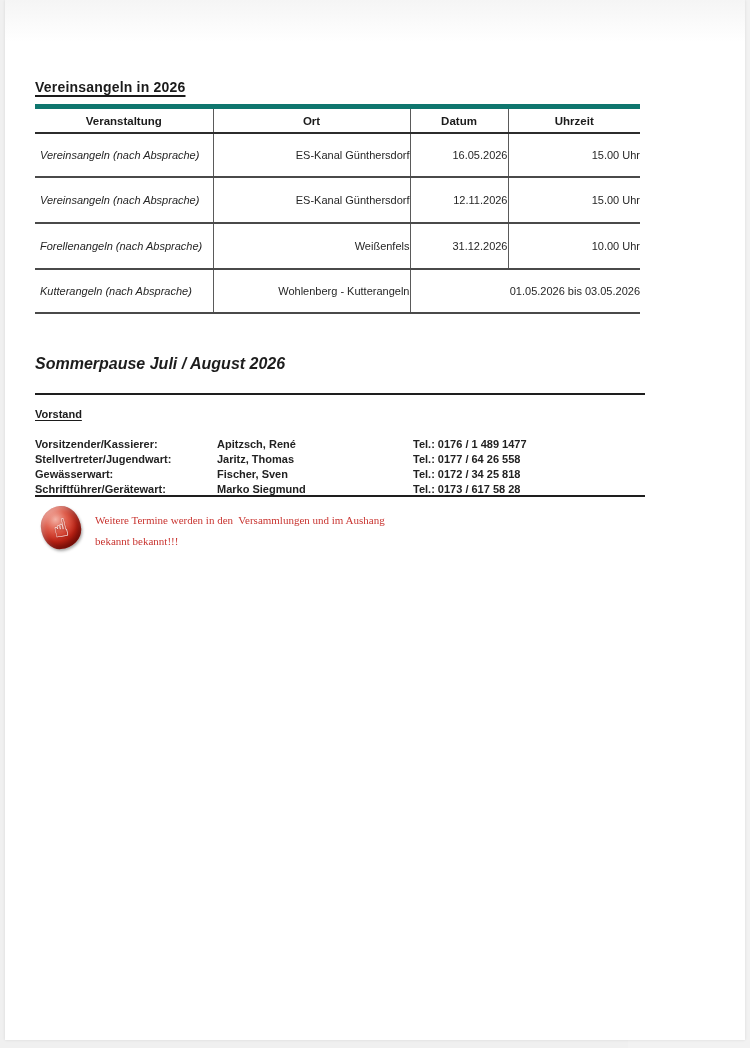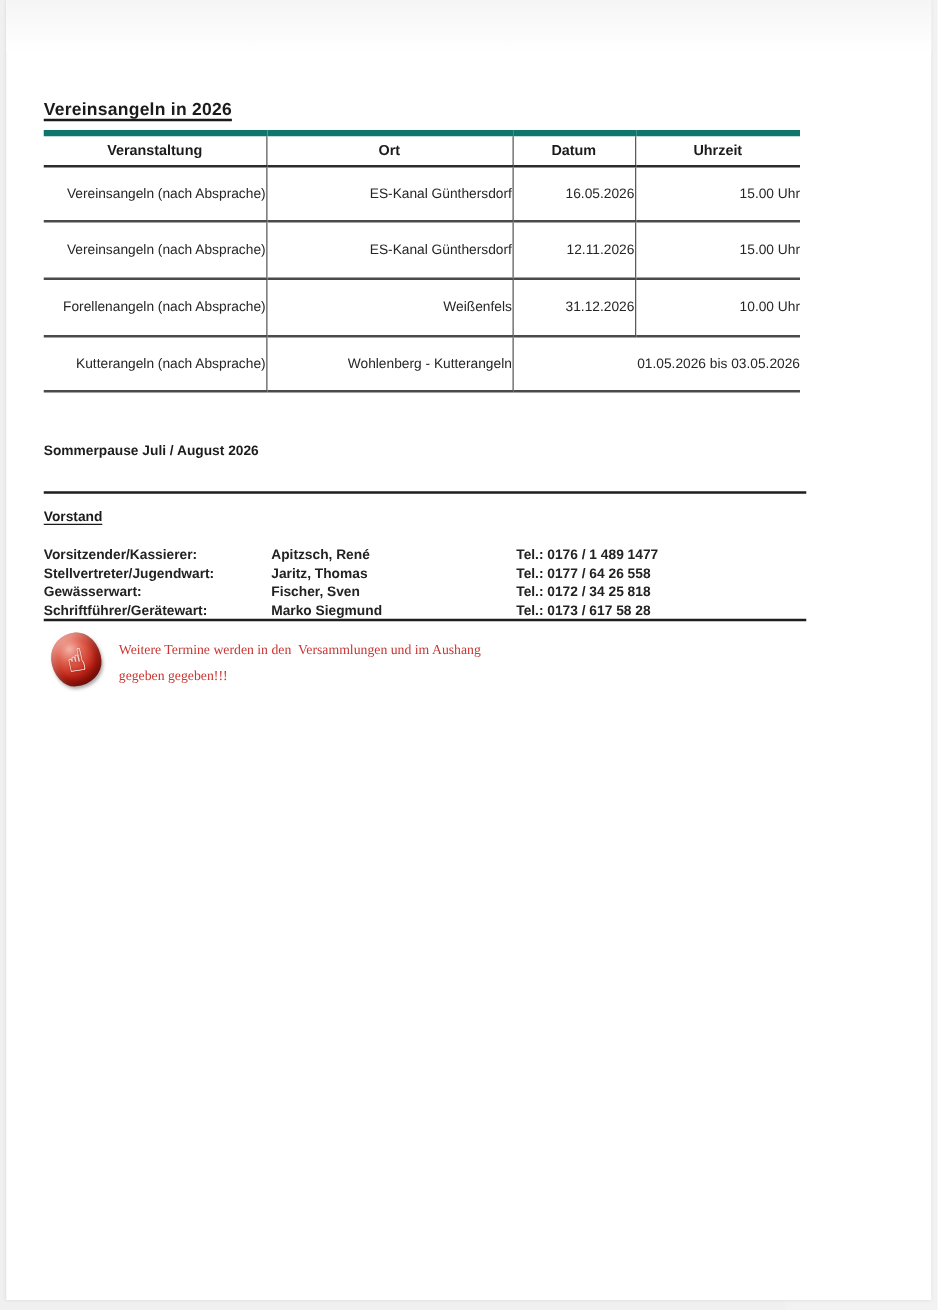--- a/index.html
+++ b/index.html
@@ -51,29 +51,29 @@
     border-bottom: 2px solid #2c2c2c;
     color: #1b1b1b;
     padding: 0;
   }
   table.schedule td {
     font-size: 11px; text-align: right; vertical-align: middle;
     border-bottom: 2px solid #4a4a4a;
     color: #262626;
     padding: 0;
   }
-  table.schedule td.first { text-align: right; padding-left: 5px; }
+  table.schedule td.first { text-align: left; padding-left: 5px; font-style: italic; }
   .vline { border-left: 1px solid #5a5a5a; }
   tr.r1 td, tr.r4 td { height: 42px; }
   tr.r2 td, tr.r3 td { height: 44px; }
 
   
   .sommerpause {
     position: absolute; left: 30px; top: 355px;
-    font-size: 11px; font-weight: bold; 
+    font-size: 16px; font-weight: bold; font-style: italic;
     color: #1d1d1d;
   }
 
   
   .rule { position: absolute; left: 30px; width: 610px; height: 2px; background: #1e1e1e; }
   .rule-1 { top: 393px; }
   .rule-2 { top: 495px; }
 
   
   .vorstand-heading {
@@ -197,16 +197,16 @@
         <span>Marko Siegmund</span>
         <span>Tel.: 0173 / 617 58 28</span>
       </div>
     </div>
 
     <div class="rule rule-2"></div>
 
     <div class="notice-icon">
       <span class="glyph">☝</span>
     </div>
-    <div class="notice-text"><span>Weitere Termine werden in den  Versammlungen und im Aushang</span><br><span>gegeben gegeben!!!</span></div>
+    <div class="notice-text"><span>Weitere Termine werden in den  Versammlungen und im Aushang</span><br><span>bekannt bekannt!!!</span></div>
 
   </div>
 </div>
 
 </body></html>

